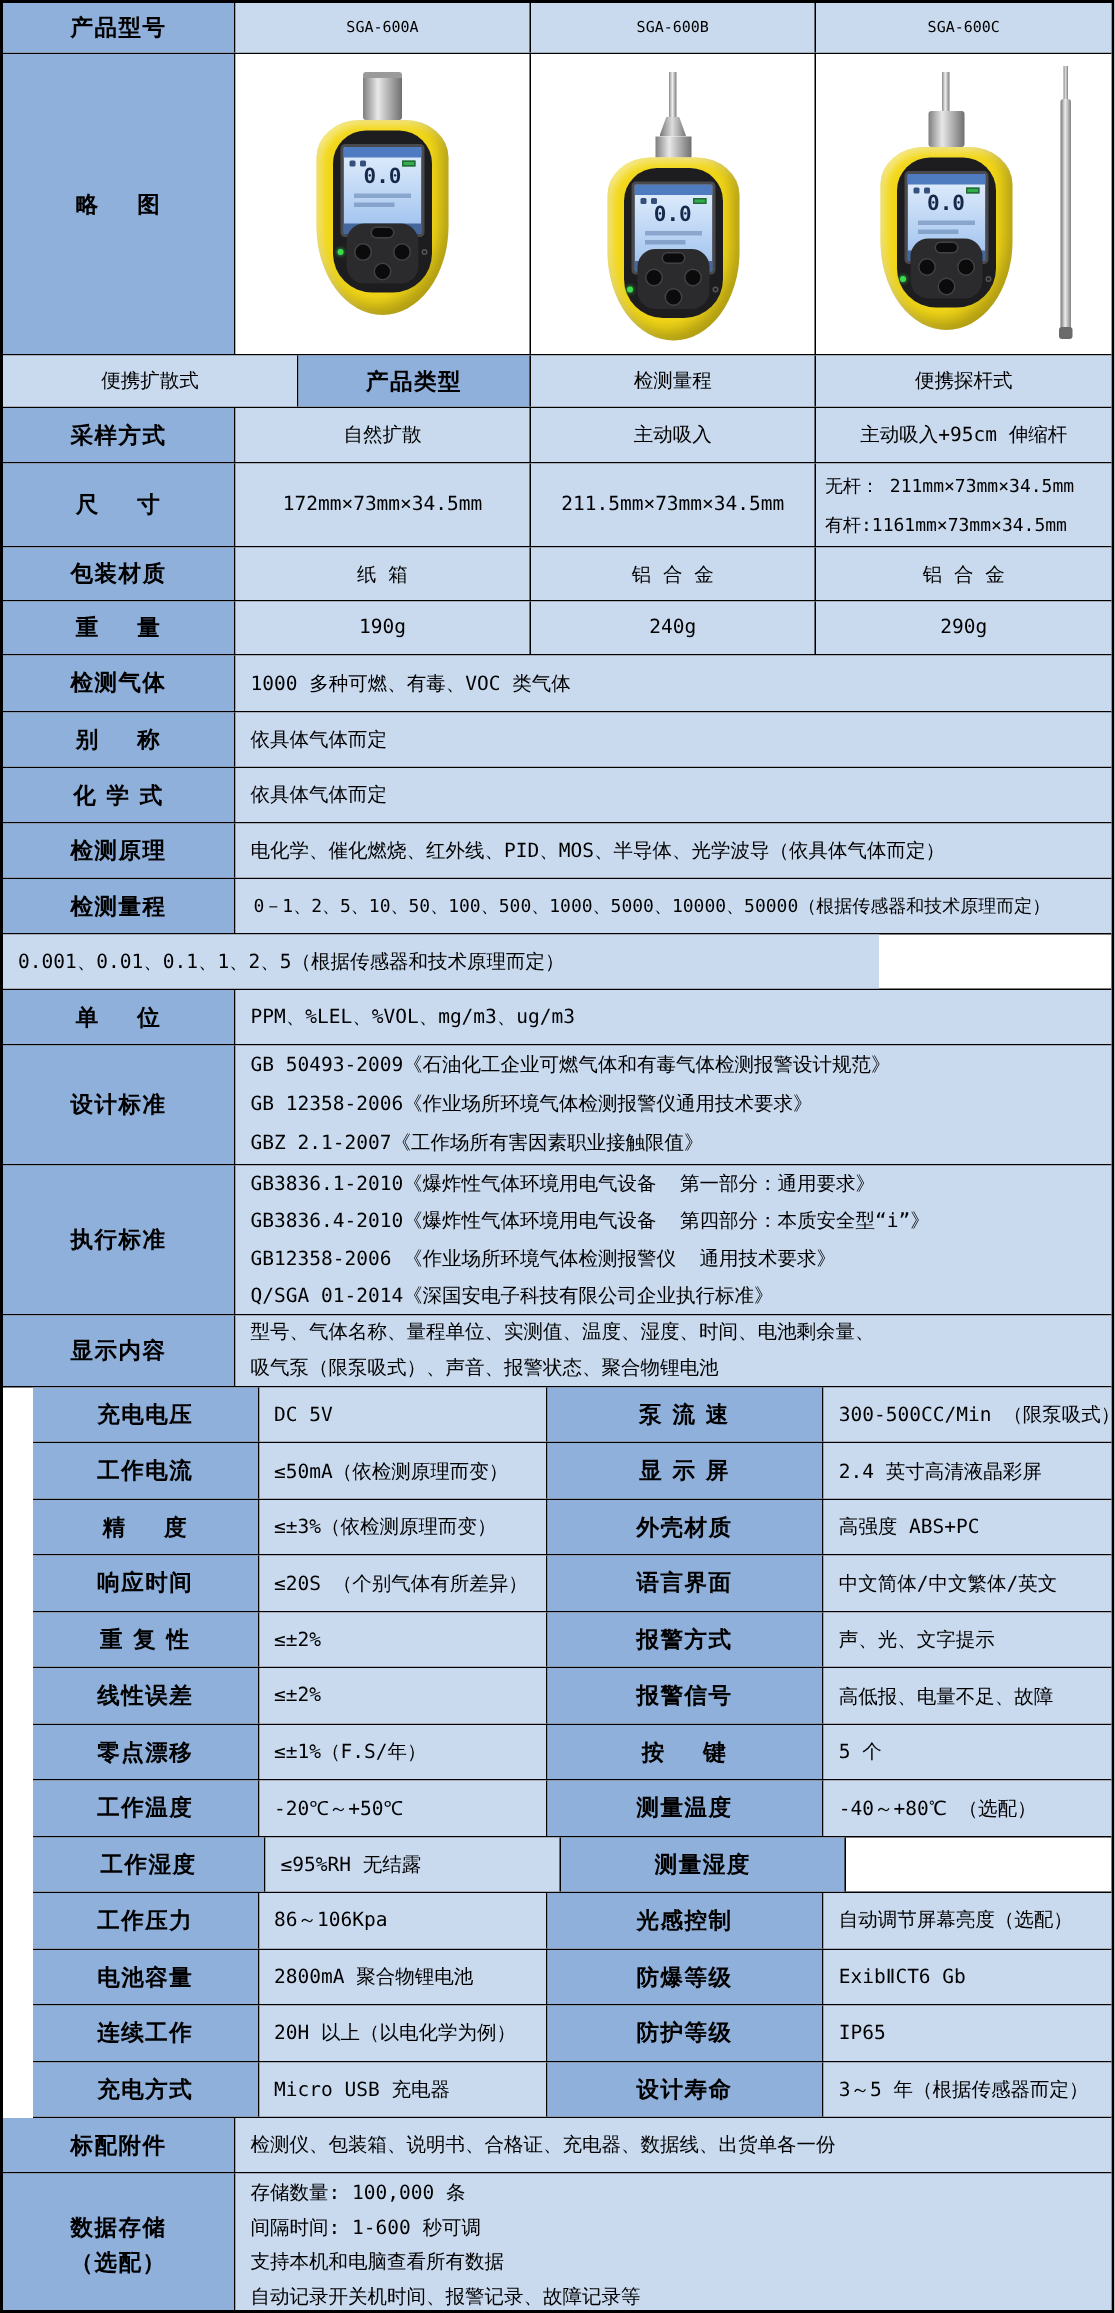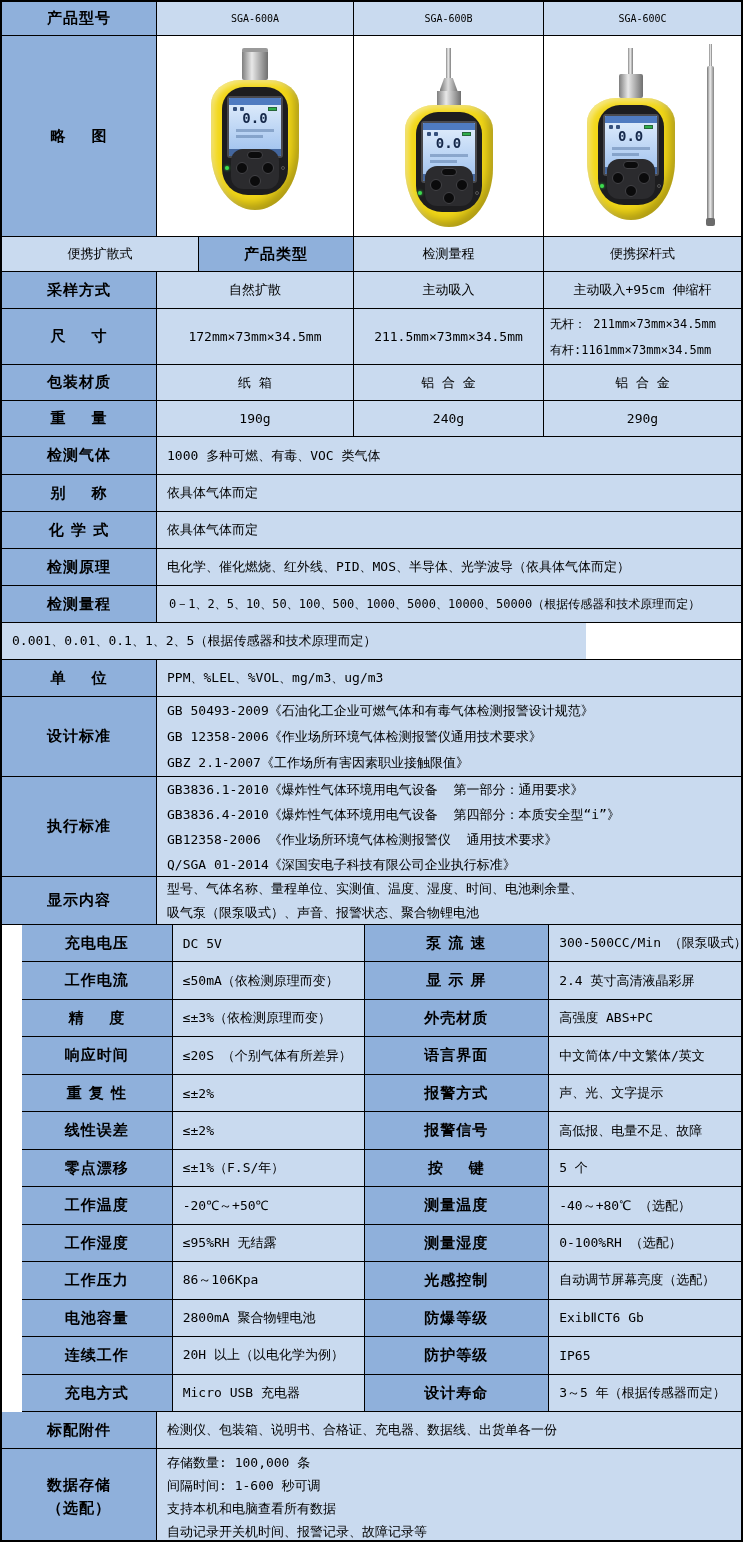--- a/index.html
+++ b/index.html
@@ -365,21 +365,20 @@
     <div class="dual-row">
       <div class="cell lbl col-l">工作温度</div>
       <div class="cell val col-a left">-20℃～+50℃</div>
       <div class="cell lbl col-b">测量温度</div>
       <div class="cell val col-c left last">-40～+80℃ （选配）</div>
     </div>
     <div class="dual-row">
       <div class="cell lbl col-l">工作湿度</div>
       <div class="cell val col-a left">≤95%RH 无结露</div>
       <div class="cell lbl col-b">测量湿度</div>
-      <div class="cell val col-c left last">0-100%RH （选配）</div>
     </div>
     <div class="dual-row">
       <div class="cell lbl col-l">工作压力</div>
       <div class="cell val col-a left">86～106Kpa</div>
       <div class="cell lbl col-b">光感控制</div>
       <div class="cell val col-c left last">自动调节屏幕亮度（选配）</div>
     </div>
     <div class="dual-row">
       <div class="cell lbl col-l">电池容量</div>
       <div class="cell val col-a left">2800mA 聚合物锂电池</div>

